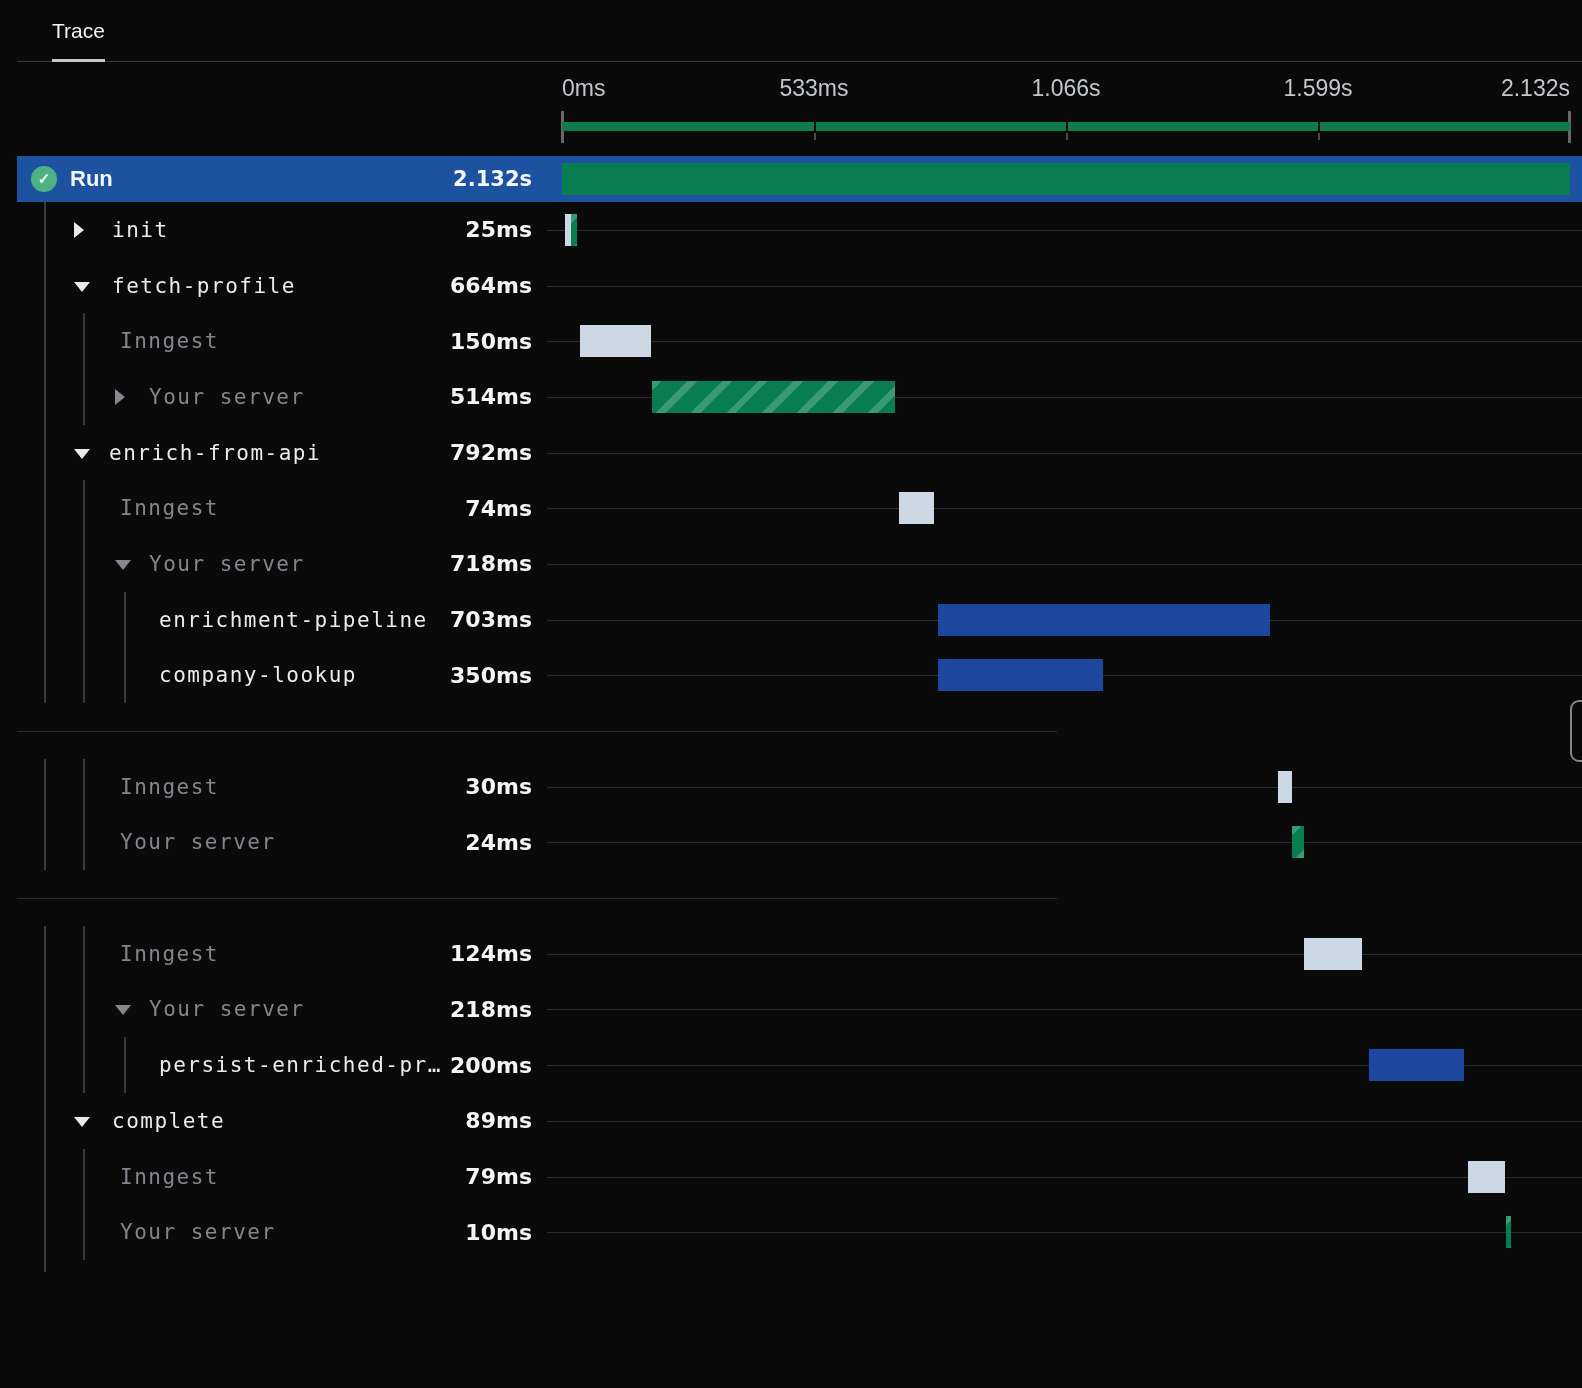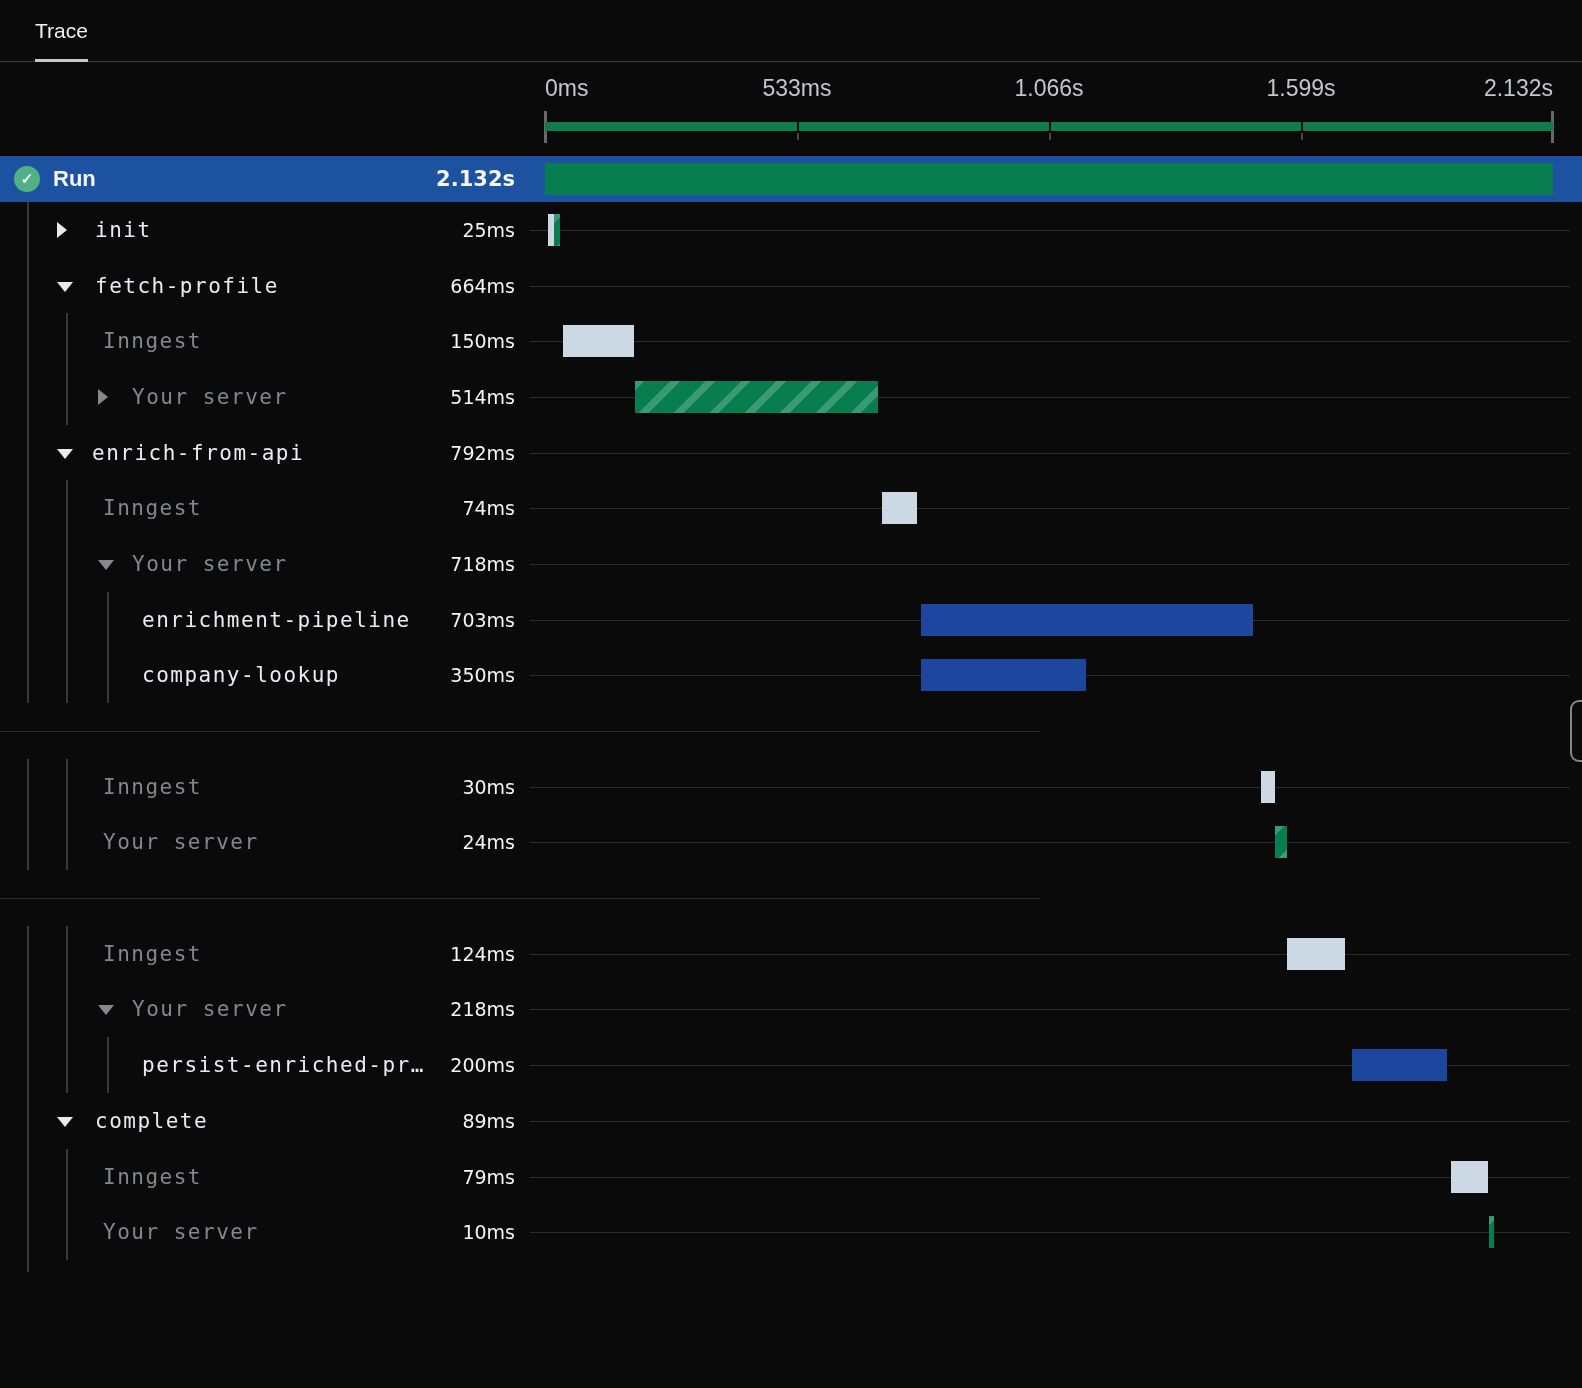--- a/index.html
+++ b/index.html
@@ -1,18 +1,18 @@
 <!DOCTYPE html>
 <html><head>
 <meta charset="utf-8">
 <style>
   html,body{margin:0;padding:0;background:#0a0a0b;}
   body{width:1582px;height:1388px;overflow:hidden;position:relative;
        font-family:"Liberation Sans",sans-serif;color:#e9ecef;}
-  .app{position:absolute;inset:0;}
+  .app{position:absolute;inset:0;padding-left:17px;}
 
   
   .tabbar{height:61px;border-bottom:1px solid #3a3a3d;position:relative;}
   .tab{position:absolute;left:35px;top:0;height:100%;display:inline-flex;align-items:center;
        font-size:21px;color:#f0f1f2;}
   .tab-underline{position:absolute;left:0;right:0;bottom:-1px;height:3px;background:#c9c9cb;}
 
   
   .split{display:flex;}
   .lcell{width:530px;flex:none;position:relative;}
@@ -48,21 +48,21 @@
   .caret.down{transform:translateY(-40%);
       border-left:8px solid transparent;border-right:8px solid transparent;border-top:10px solid #e8eaec;}
   .caret.right{transform:translateY(-50%);
       border-top:8px solid transparent;border-bottom:8px solid transparent;border-left:10px solid #e8eaec;}
   .caret.gray.down{border-top-color:#85898f;}
   .caret.gray.right{border-left-color:#85898f;}
   .row-label{position:absolute;font-family:"DejaVu Sans Mono",monospace;font-size:21px;
              letter-spacing:1.5px;white-space:nowrap;color:#e9ecef;}
   .row-label.gray{color:#83878d;}
   .row-dur{position:absolute;right:15px;font-family:"DejaVu Sans",sans-serif;
-           font-weight:normal;font-size:19px;color:#f2f4f5;}
+           font-weight:bold;font-size:22px;color:#f2f4f5;}
   .row-line{position:absolute;left:0;width:1040px;top:50%;height:1px;background:#2b2b2e;}
   .bar{position:absolute;top:50%;transform:translateY(-50%);height:32px;min-width:4px;}
   .bar.queue{background:#ccd8e4;}
   .bar.step{background:#1d479f;}
   .bar.run{background:#087d4f;}
   .bar.server{background:#087d4f;
       background-image:repeating-linear-gradient(135deg,rgba(235,255,245,0.22) 0 7px,transparent 7px 25px);}
 
   .footer-guide{height:12px;position:relative;}
 

